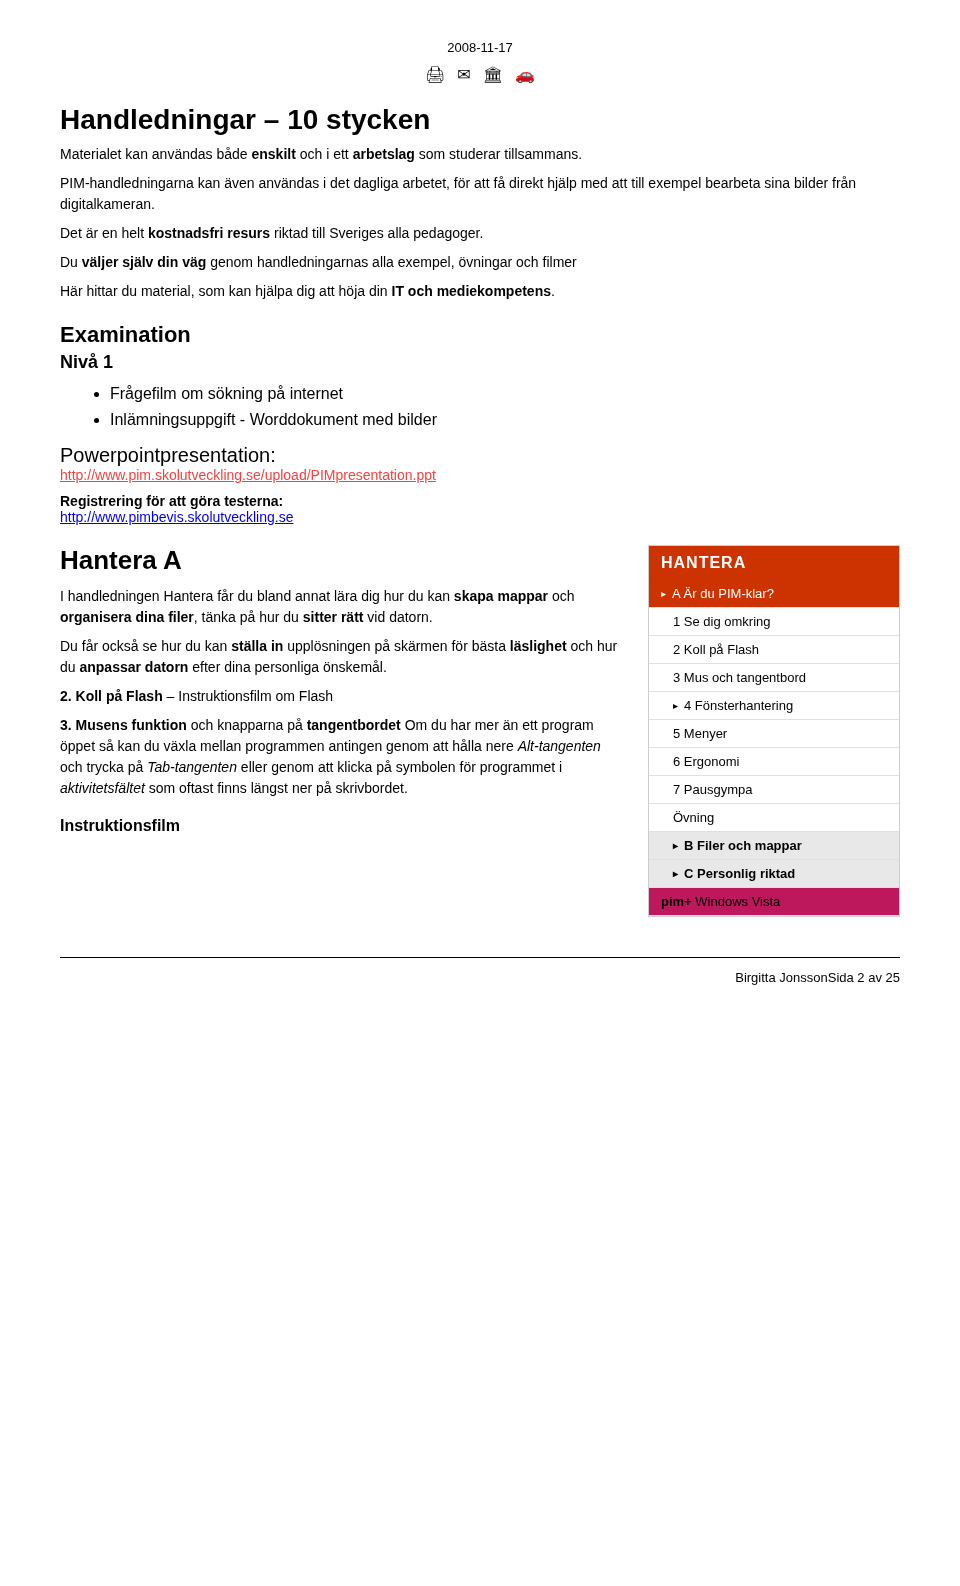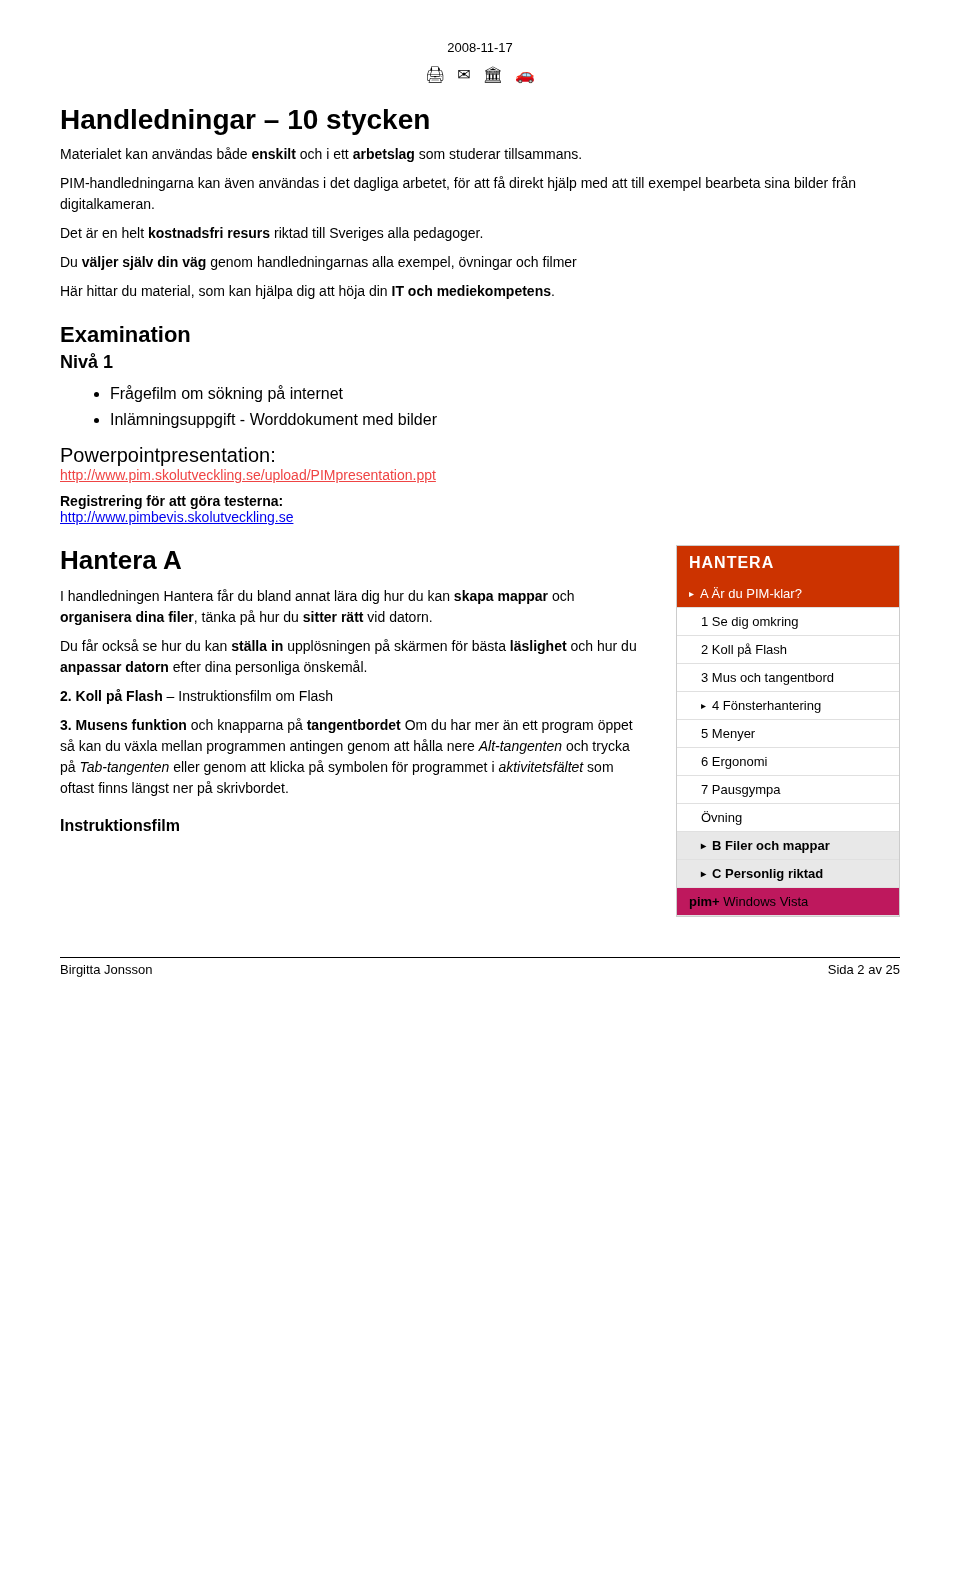--- a/index.html
+++ b/index.html
@@ -87,21 +87,21 @@
     }
     .hantera-section {
       display: flex;
       gap: 30px;
       margin-top: 20px;
     }
     .hantera-left {
       flex: 1;
     }
     .hantera-right {
-      width: 224px;
+      width: 252px;
       background: #fff;
       border: 1px solid #ccc;
     }
     .hantera-big-title {
       font-size: 26px;
       font-weight: bold;
       margin-bottom: 10px;
     }
     .instr-title {
       font-size: 16px;
@@ -140,23 +140,23 @@
     }
     .menu-item .arrow {
       font-size: 10px;
     }
     .menu-item.sub {
       padding-left: 24px;
       background: #fff;
     }
     .footer {
       display: flex;
-      justify-content: space-between;
+      justify-content: flex-end;
       border-top: 1px solid #000;
-      padding-top: 4px;
+      padding-top: 12px;
       margin-top: 40px;
       font-size: 13px;
     }
     .menu-item.light {
       background: #e8e8e8;
     }
     .menu-item.pimplus {
       background: #be185d;
       padding-left: 12px;
     }

